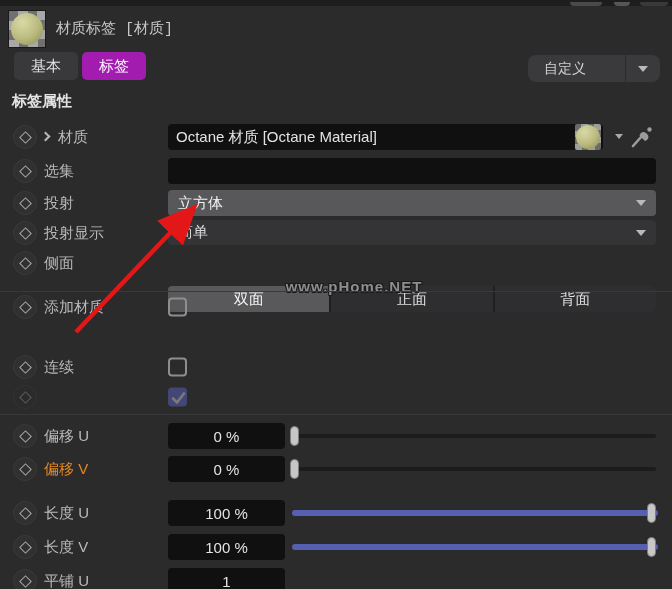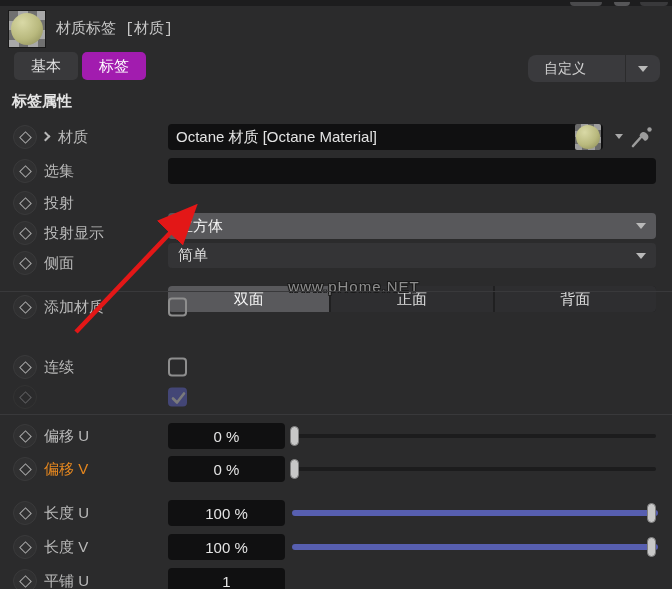--- a/index.html
+++ b/index.html
@@ -65,21 +65,21 @@
     border-right:2px solid #b9b9b9; border-top:2px solid #b9b9b9;
     transform:translateY(-58%) rotate(45deg); }
   .chev + .row-label { left:58px; }
 
   .ctrl { position:absolute; left:168px; right:16px; top:0; height:32px; }
 
   .field {
     height:26px; background:#101011; border-radius:4px; color:#e3e3e3;
     font-size:15px; display:flex; align-items:center; padding:0 8px;
   }
-  .dropdown { border-radius:4px; display:flex; align-items:center; padding:12px 10px; font-size:15px; cursor:pointer;margin-top:23px; }
+  .dropdown { border-radius:4px; display:flex; align-items:center; padding:12px 10px; font-size:15px; cursor:pointer; }
   .dropdown .dd-text { flex:1; }
   .dropdown.hl { background:#58585b; color:#f2f2f2; }
   .dropdown.plain { background:#343436; color:#d9d9d9; }
 
   
   .mat-field { position:absolute; left:0; right:53px; top:0; }
   .mat-thumb {
     position:absolute; right:2px; top:0; width:26px; height:26px;
     background:repeating-conic-gradient(#9e9e9e 0% 25%, #6a6a6a 0% 50%);
     background-size:13px 13px; border-radius:2px;
@@ -91,21 +91,21 @@
   .eyedropper { position:absolute; right:2px; top:1px; width:24px; height:24px; cursor:pointer; }
 
   
   .seg-group { display:flex; height:26px; border-radius:4px; overflow:hidden; background:#202021; gap:2px;margin-top:36px; }
   .seg { flex:1; display:flex; align-items:center; justify-content:center; font-size:15px; color:#dedede; background:#2e2e30; cursor:pointer; }
   .seg.selected { background:#59595c; color:#f5f5f5; }
 
   
   .watermark {
     position:absolute; top:278px; left:0; right:0; text-align:center;
-    font-size:15px; font-weight:normal; letter-spacing:1px; color:#8e8e8e;
+    font-size:15px; font-weight:bold; letter-spacing:1px; color:#8e8e8e;
     text-shadow:1px 1px 0 #1a1a1a, -1px -1px 0 #1a1a1a, 1px -1px 0 #1a1a1a, -1px 1px 0 #1a1a1a;
     padding-left:36px;
   }
 
   .divider { position:absolute; left:0; right:0; height:1px; background:#39393b; }
 
   
   .cb-row { height:20px; }
   .checkbox {
     position:absolute; left:168px; top:50%; transform:translateY(-50%);

